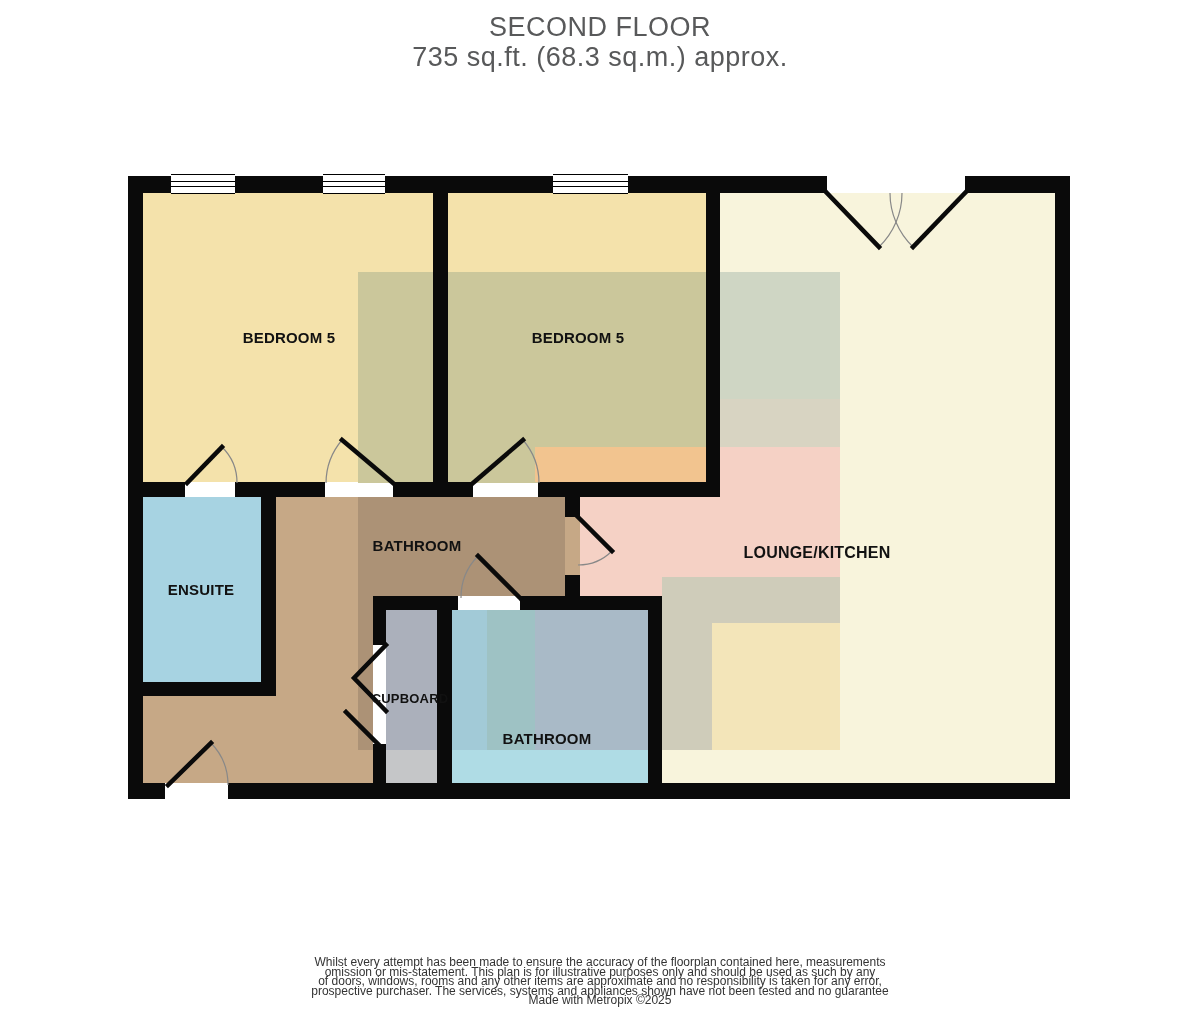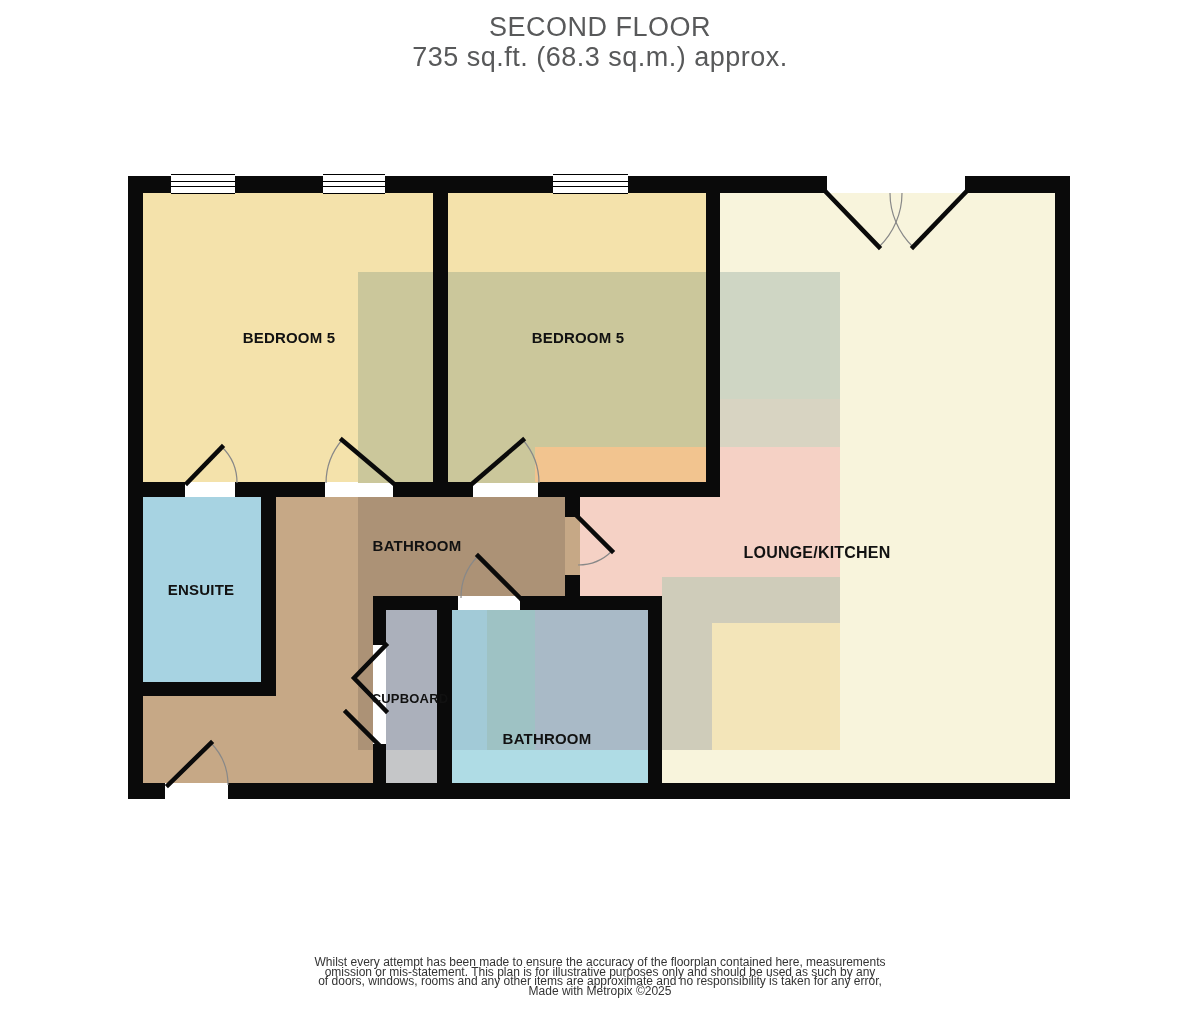--- a/index.html
+++ b/index.html
@@ -118,16 +118,17 @@
   <div class="room-label" style="left:817px;top:553px;font-size:16px">LOUNGE/KITCHEN</div>
   <div class="room-label" style="left:201px;top:589px">ENSUITE</div>
   <div class="room-label" style="left:417px;top:545px">BATHROOM</div>
   <div class="room-label small" style="left:410px;top:698px">CUPBOARD</div>
   <div class="room-label" style="left:547px;top:738px">BATHROOM</div>
 
   <div id="footer-block">
     <div class="disc-line">Whilst every attempt has been made to ensure the accuracy of the floorplan contained here, measurements</div>
     <div class="disc-line">omission or mis-statement. This plan is for illustrative purposes only and should be used as such by any</div>
     <div class="disc-line">of doors, windows, rooms and any other items are approximate and no responsibility is taken for any error,</div>
+    <div class="disc-line">prospective purchaser. The services, systems and appliances shown have not been tested and no guarantee</div>
     <div class="disc-line">Made with Metropix ©2025</div>
   </div>
 
 </div>
 
 </body></html>

